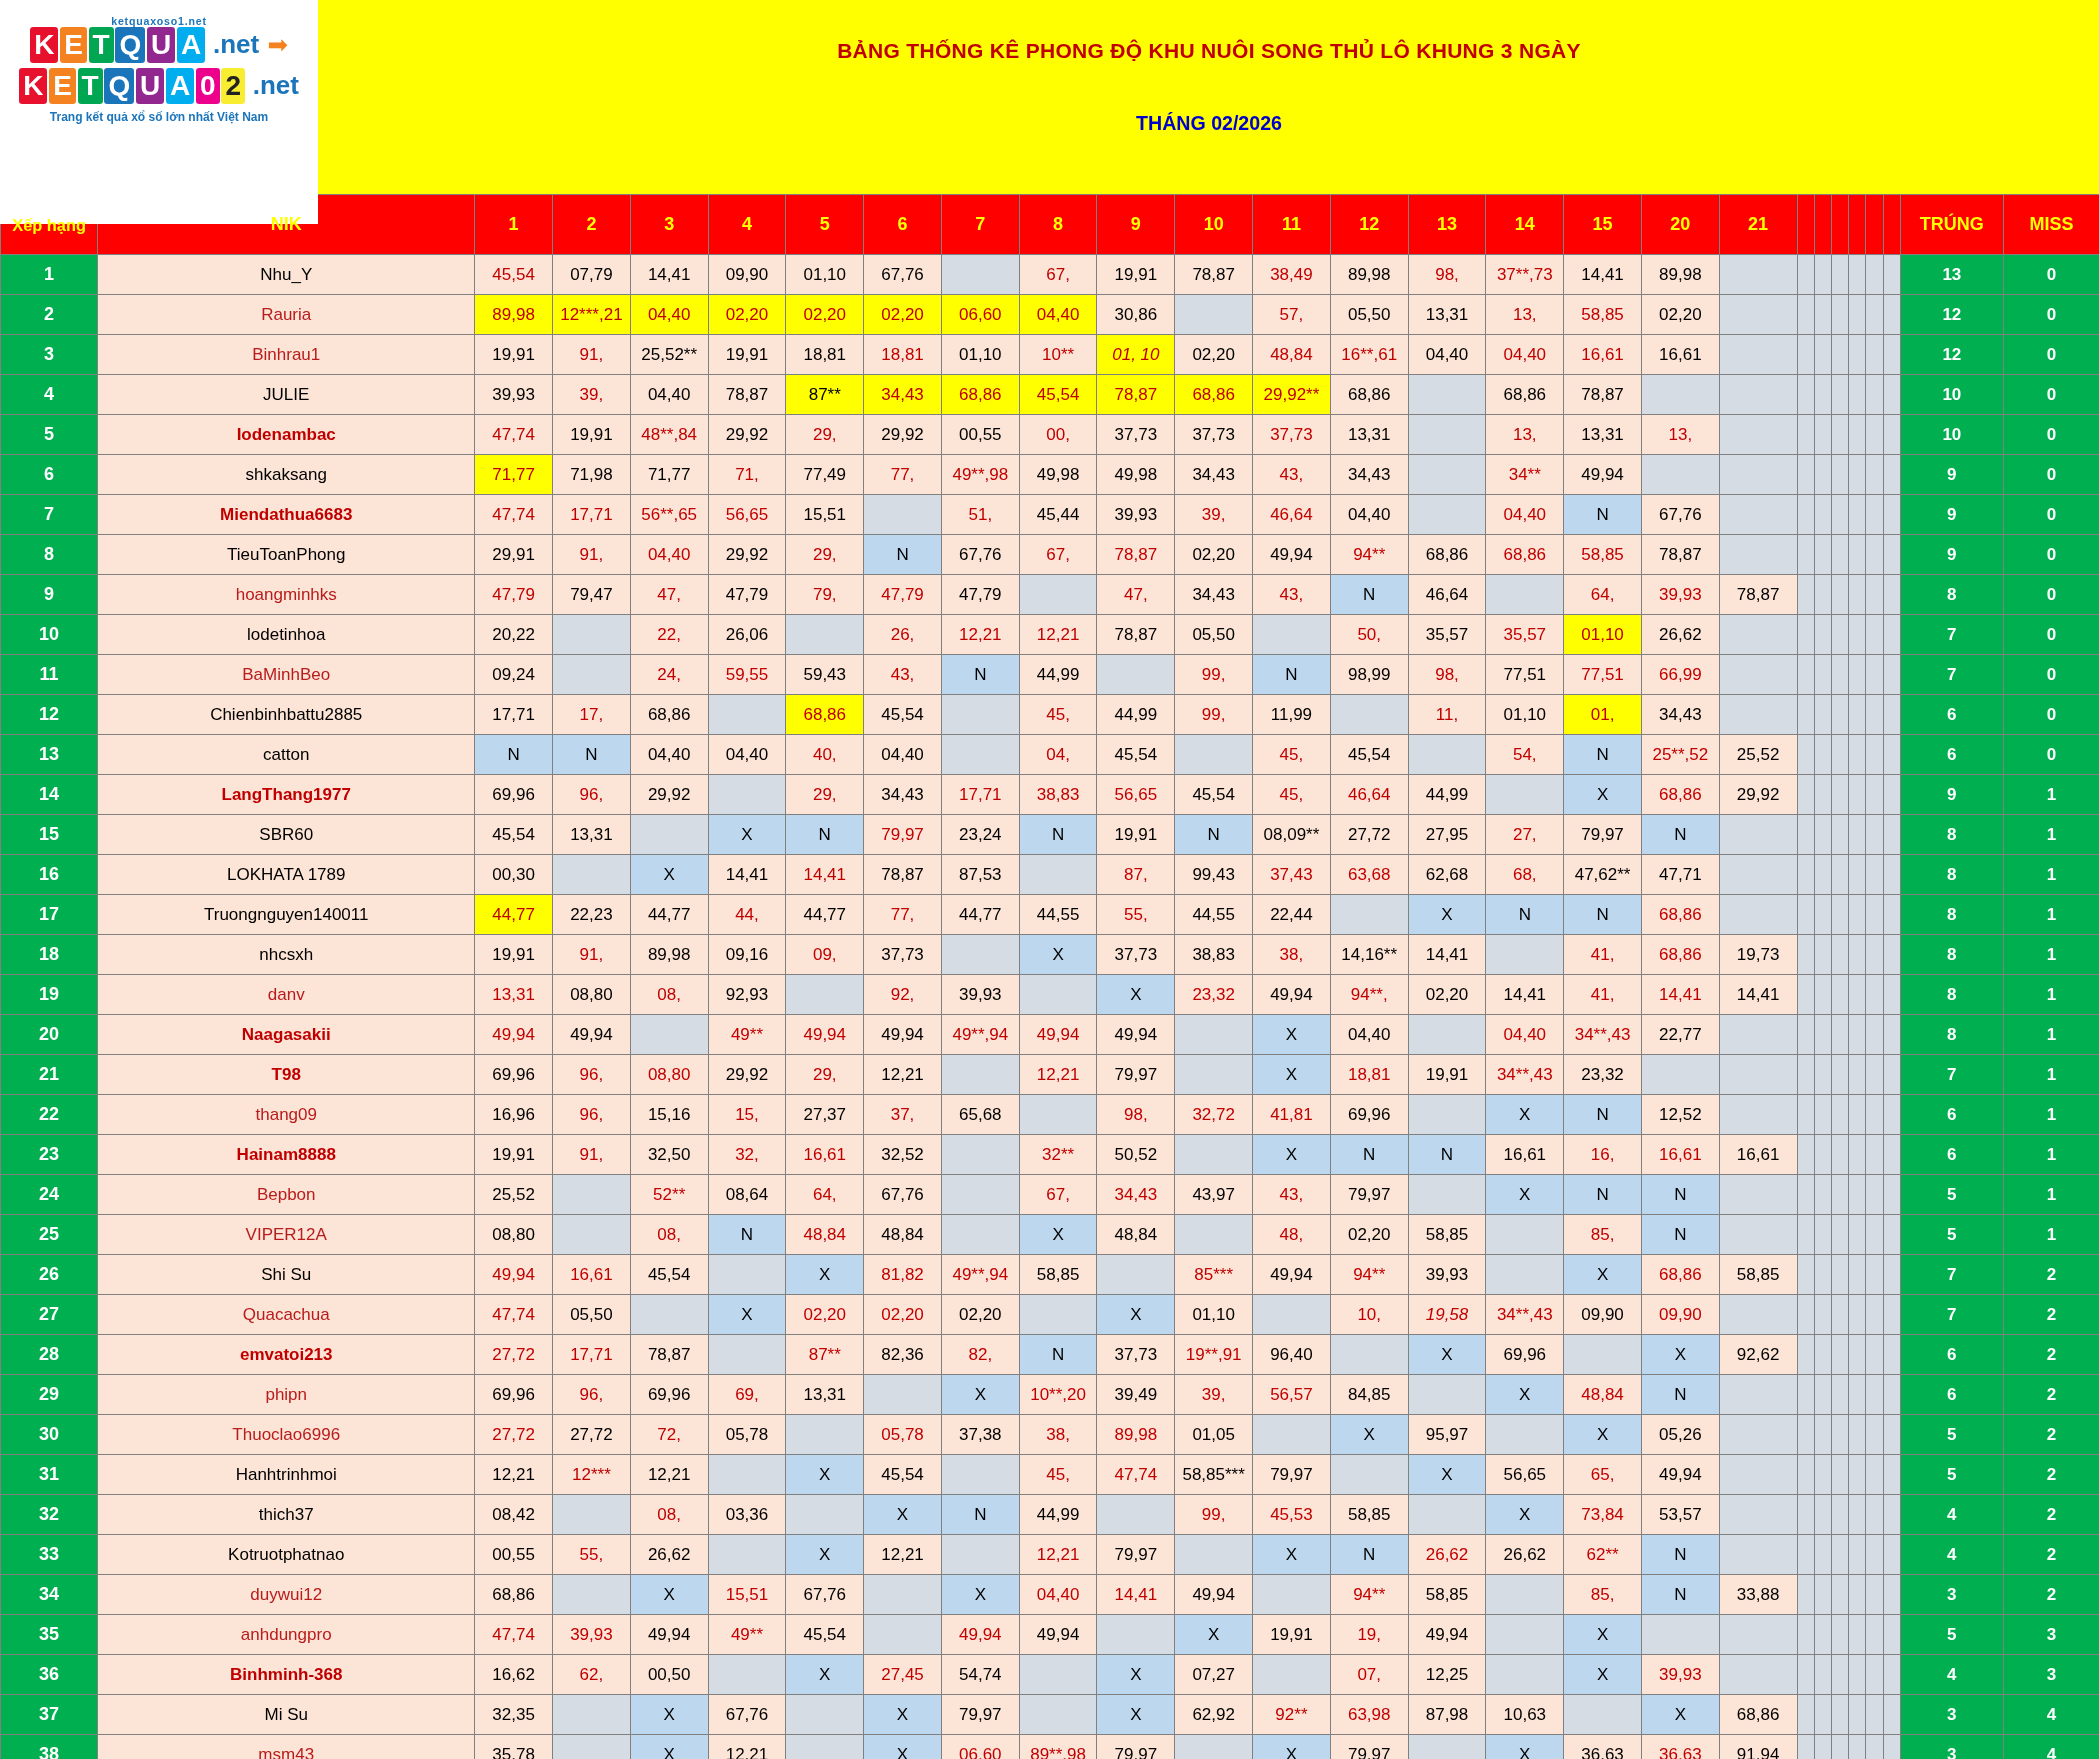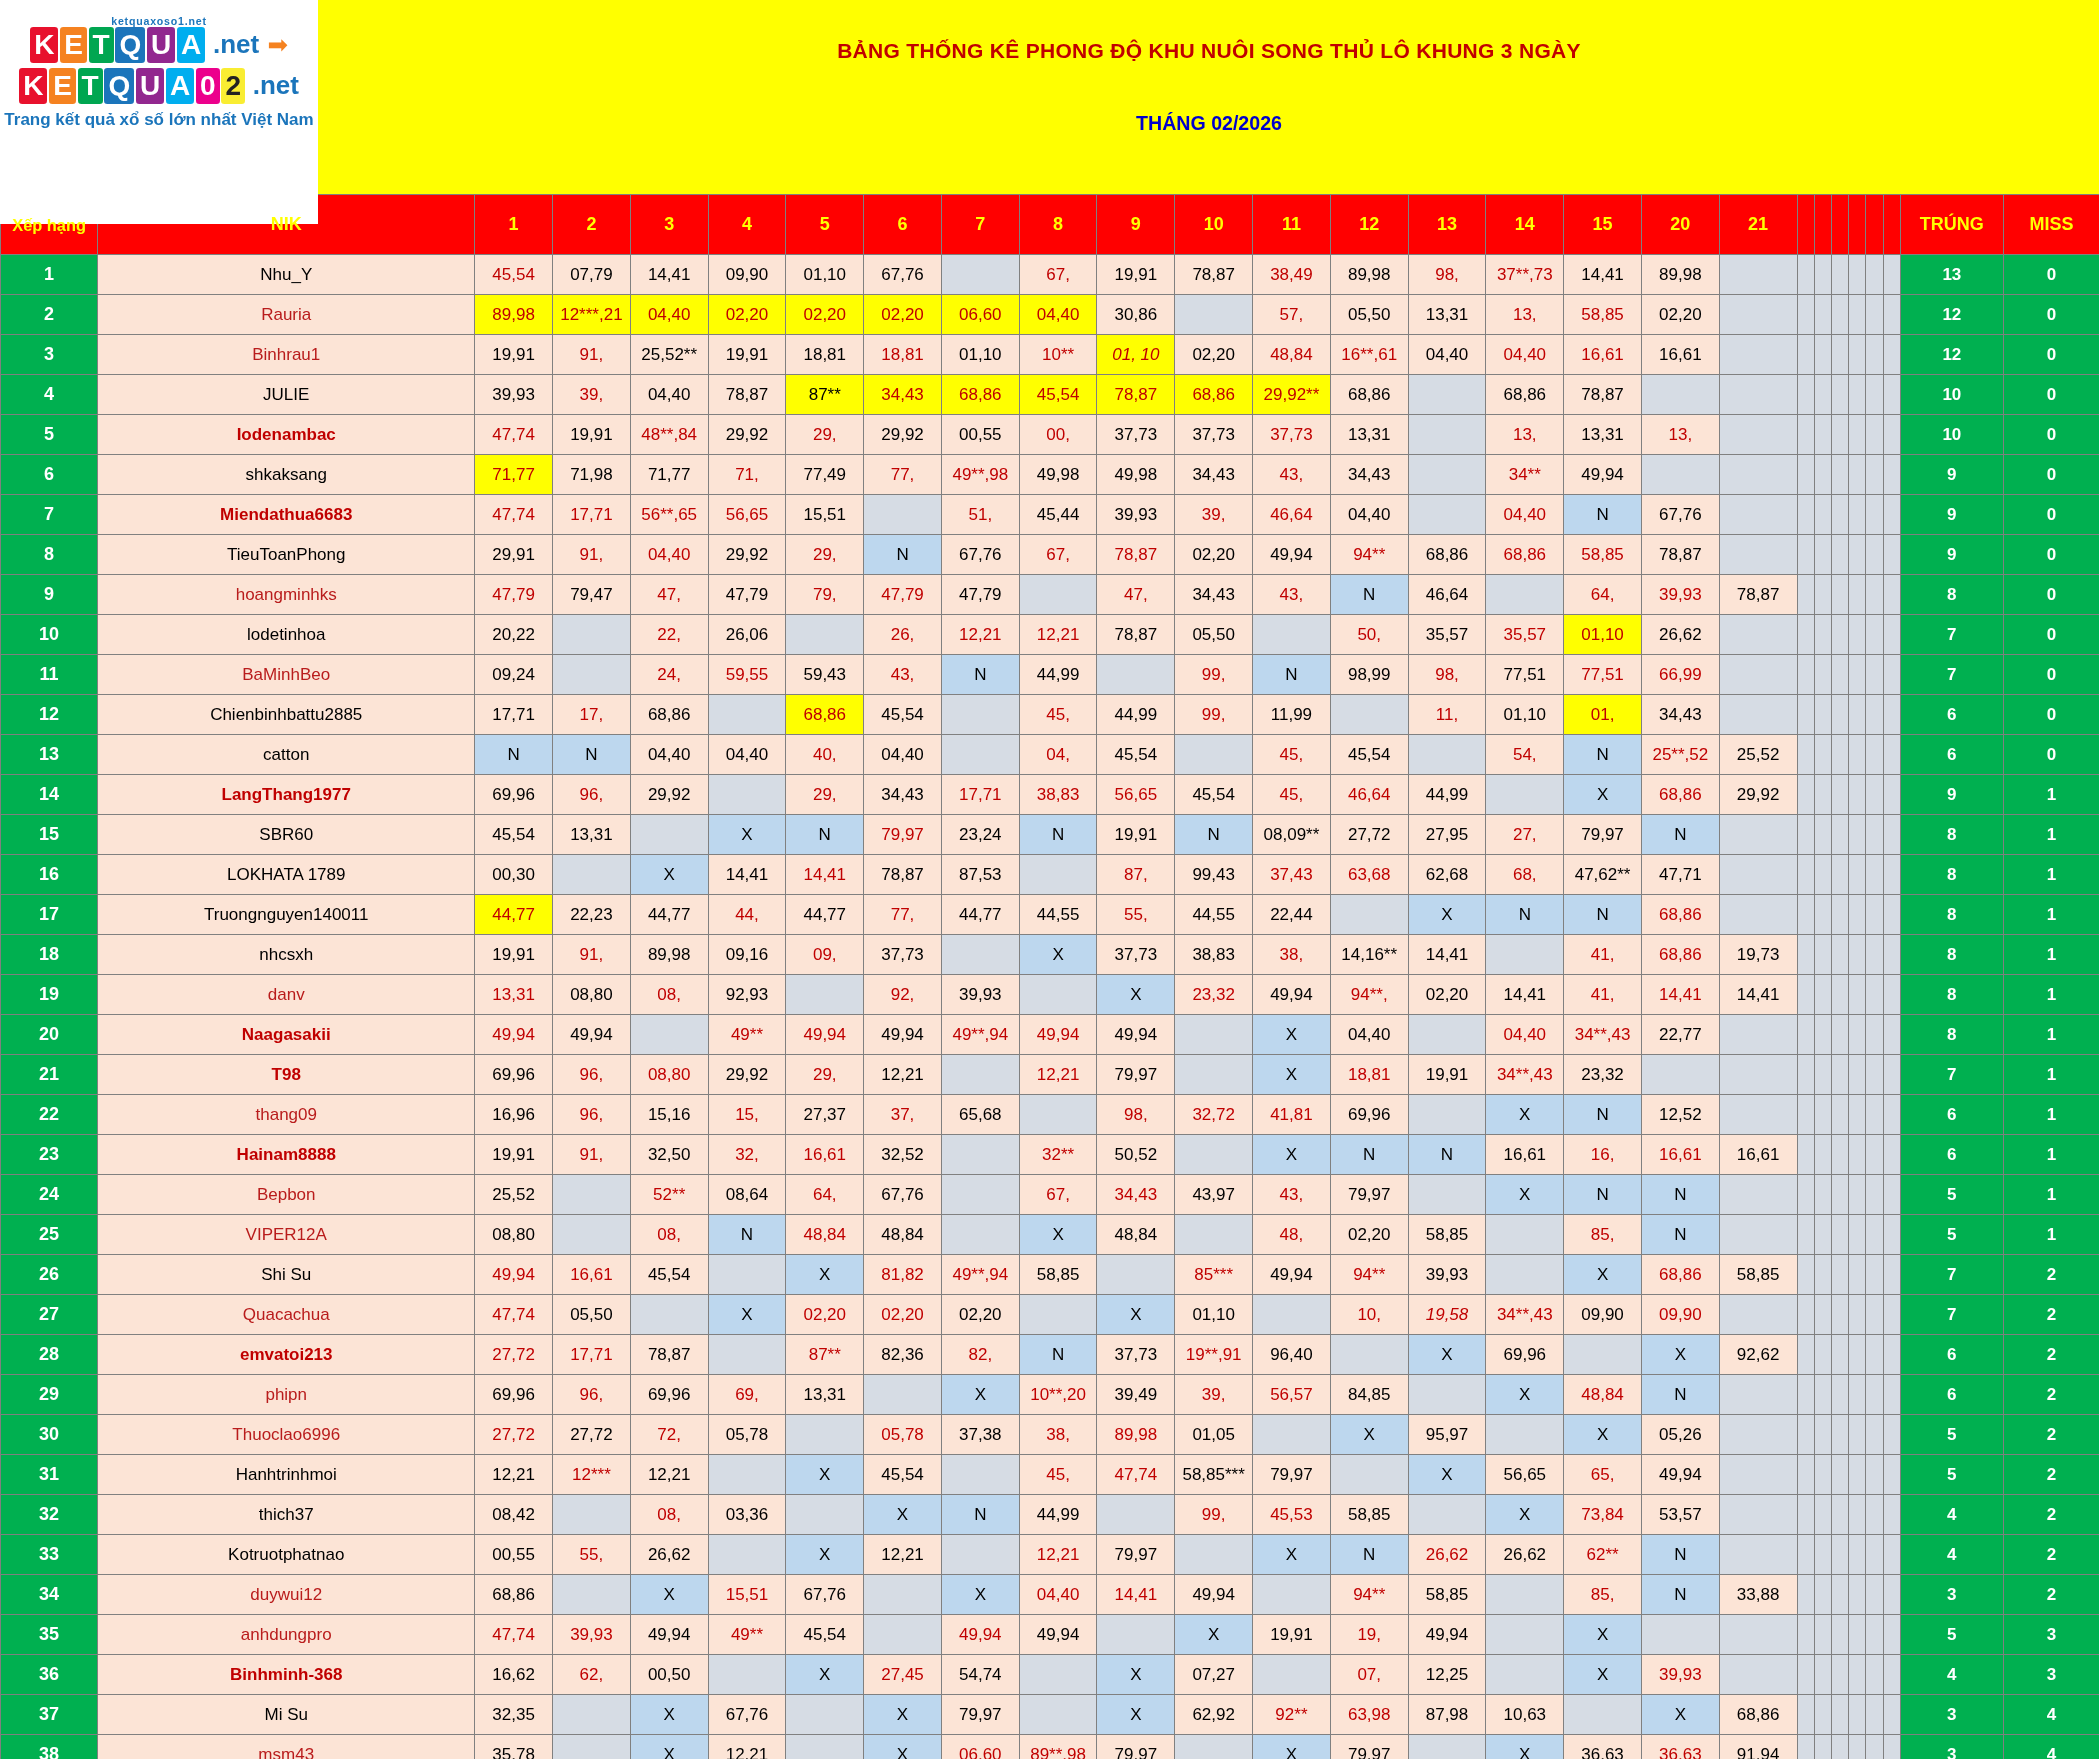--- a/index.html
+++ b/index.html
@@ -11,21 +11,21 @@
   .logo-box{width:318px;height:224px;background:#ffffff;display:flex;flex-direction:column;align-items:center;justify-content:flex-start;padding-top:14.7px;box-sizing:border-box;}
   .logo-line{display:flex;align-items:center;}
   .logo-word{display:flex;align-items:center;}
   .lg{display:inline-block;color:#fff;font-weight:bold;font-size:28px;line-height:33px;padding:1.6px 4.1px;border-radius:3.3px;margin-right:1.6px;font-family:"Liberation Sans",sans-serif;}
   .lg.red{background:#e8112d}.lg.orange{background:#f58220}.lg.green{background:#00a651}
   .lg.blue{background:#1b75bb}.lg.purple{background:#92278f}.lg.cyan{background:#00aeef}
   .lg.pink{background:#ec008c}.lg.yellow{background:#f9ed32;color:#222}
   .dotnet{font-size:26px;font-weight:bold;color:#1b75bb;margin-left:6px;}
   .tiny-top{font-size:10.6px;color:#1b75bb;font-weight:bold;letter-spacing:0.8px;}
   .arrow{color:#f58220;font-size:24.5px;margin-left:8.2px;}
-  .slogan{font-size:17px;color:#1b75bb;margin-top:6.5px;font-weight:bold;}
+  .slogan{font-size:12px;color:#1b75bb;margin-top:6.5px;font-weight:bold;}
   .title-box{flex:1;display:flex;flex-direction:column;align-items:center;justify-content:flex-start;padding-top:39px;box-sizing:border-box;text-align:center;}
   .title-main{color:#c00000;font-size:21px;font-weight:bold;letter-spacing:0.3px;}
   .title-sub{color:#0000cc;font-size:19.6px;font-weight:bold;margin-top:49px;}
 
   
   table{border-collapse:collapse;width:2100px;table-layout:fixed;}
   th,td{border:0.8px solid #808080;font-size:17px;text-align:center;height:39px;padding:0 1.6px;overflow:hidden;white-space:nowrap;}
   thead th{background:#ff0000;color:#ffff00;font-weight:bold;font-size:18px;height:59px;}
   th.rank-h{font-size:16.4px;line-height:18px;}
   td.rank{background:#00b050;color:#ffffff;font-weight:bold;font-size:18px;}

